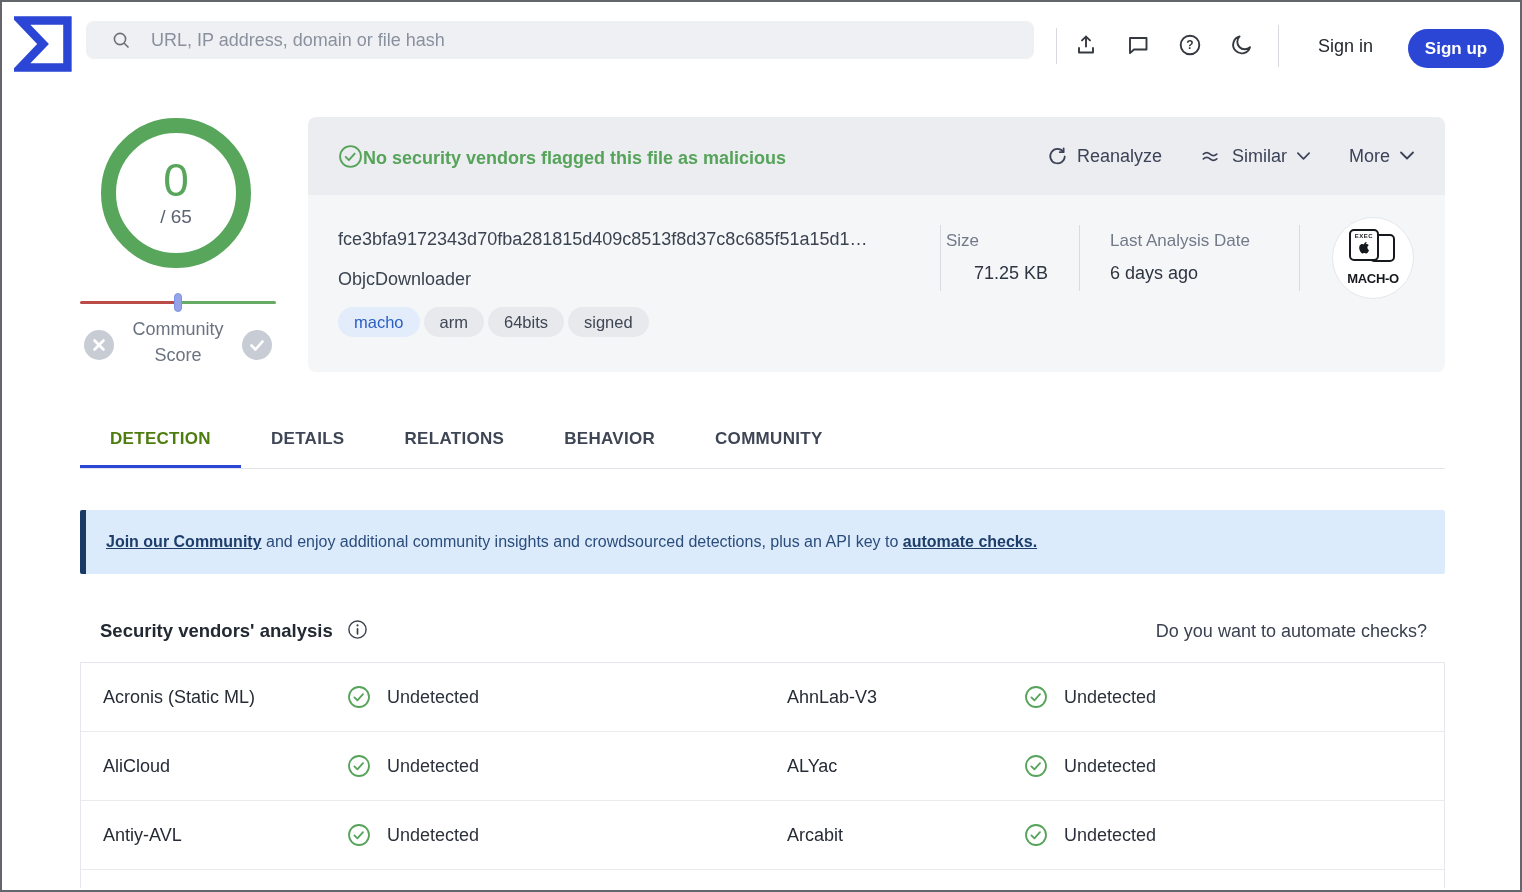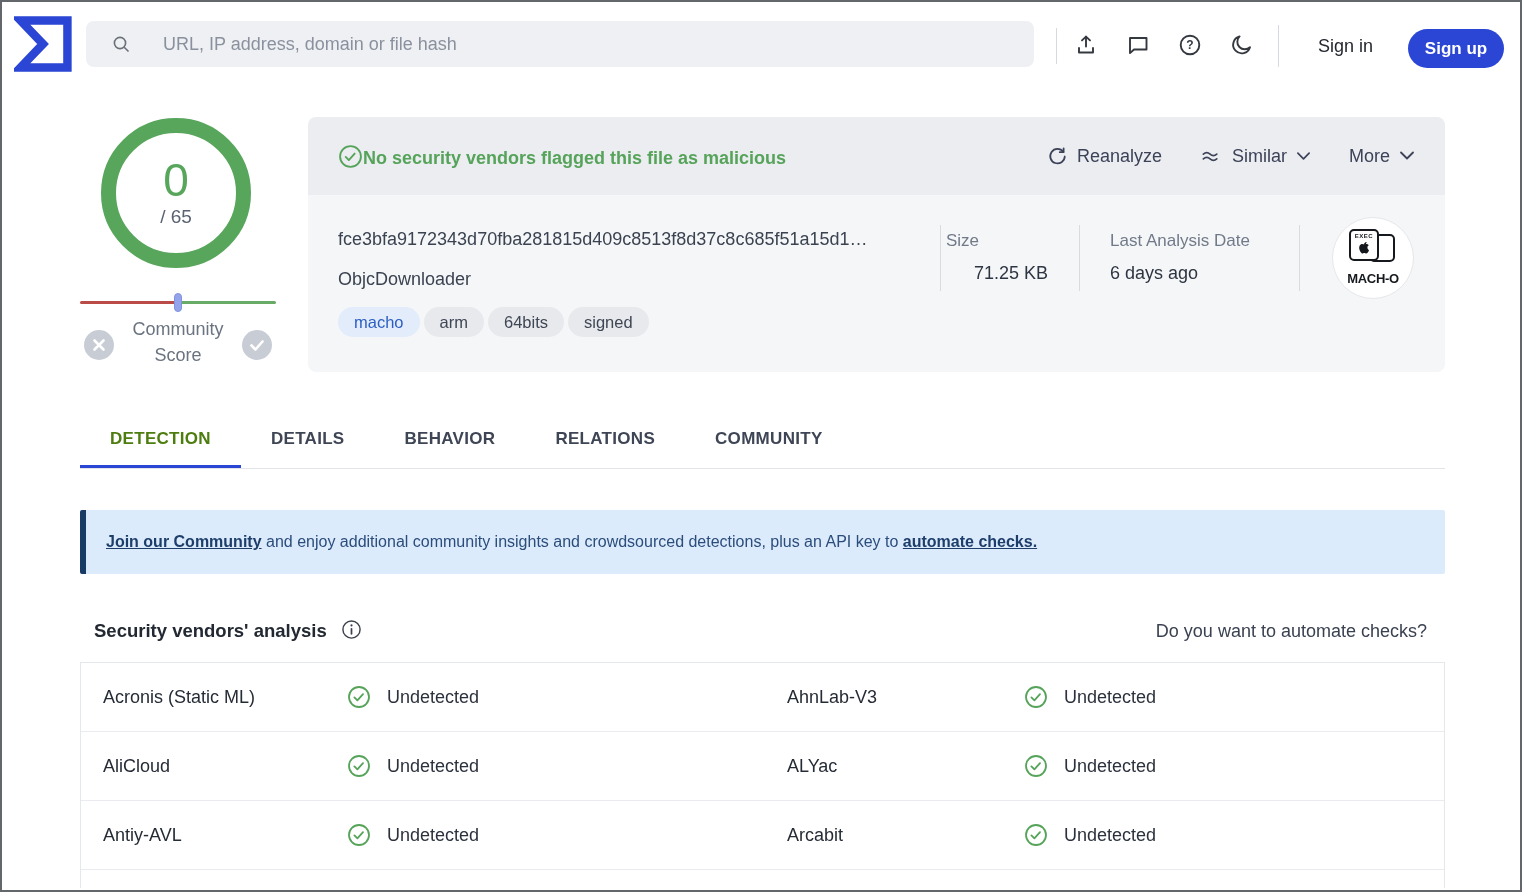--- a/index.html
+++ b/index.html
@@ -5,22 +5,22 @@
   * { margin:0; padding:0; box-sizing:border-box; }
   html,body { background:#fff; }
   .frame {
     position:relative; width:1522px; height:892px;
     border:2px solid #63666a; background:#fff; overflow:hidden;
     font-family:"Liberation Sans", sans-serif; color:#2f3542;
   }
   
   .logo { position:absolute; left:12px; top:12px; width:60px; height:60px; }
   .search-bar {
-    position:absolute; left:84px; top:19px; width:948px; height:46px;
-    background:#eef0f3; border-radius:8px; display:flex; align-items:center;gap:12px;
+    position:absolute; left:84px; top:19px; width:948px; height:38px;
+    background:#eef0f3; border-radius:8px; display:flex; align-items:center;
   }
   .search-bar svg { margin-left:26px; flex:0 0 auto; }
   .search-bar input {
     flex:1; border:none; outline:none; background:transparent;
     font-family:"Liberation Sans", sans-serif; font-size:18px; color:#3b4351;
     padding-left:20px;
   }
   .search-bar input::placeholder { color:#8a919e; }
   .hdr-divider { position:absolute; width:1px; background:#d6d9de; }
   .hdr-icon { position:absolute; top:31px; width:24px; height:24px; cursor:pointer; }
@@ -107,21 +107,21 @@
     background:#dcebfc; border-left:6px solid #1a3a66; border-radius:2px;
     display:flex; align-items:center; padding-left:20px;
     font-size:16px; color:#2b4d7c;
   }
   .banner a { color:#1d3e6b; font-weight:bold; text-decoration:underline; cursor:pointer; }
   
   .section-head {
     position:absolute; left:78px; top:600px; width:1365px; height:58px;
     display:flex; align-items:center;
   }
-  .section-title { font-size:18.5px; font-weight:bold; color:#232932; margin-left:14px;text-align:right; }
+  .section-title { font-size:18.5px; font-weight:bold; color:#232932; margin-left:20px;text-align:right; }
   .info-icon { margin-left:14px; cursor:pointer; }
   .automate-q { margin-left:auto; margin-right:18px; font-size:18px; color:#3a4150; }
   
   .vtable {
     position:absolute; left:78px; top:660px; width:1365px; height:226px;
     border:1px solid #e4e7eb; border-bottom:none; overflow:hidden; background:#fff;
   }
   .trow { position:relative; height:69px; border-bottom:1px solid #e9ebee; }
   .vname { position:absolute; top:24px; font-size:18px; color:#262c36; }
   .vres  { position:absolute; top:22px; display:flex; align-items:center; gap:16px;
@@ -273,22 +273,22 @@
           </svg>
         </div>
         <div class="tb-label">MACH-O</div>
       </div>
     </div>
   </div>
 
   <div class="tabs-bar">
     <div class="tab active">DETECTION</div>
     <div class="tab">DETAILS</div>
+    <div class="tab">RELATIONS</div>
     <div class="tab">BEHAVIOR</div>
-    <div class="tab">RELATIONS</div>
     <div class="tab">COMMUNITY</div>
   </div>
 
   <div class="banner">
     <span>
       <a>Join our Community</a><span> and enjoy additional community insights and crowdsourced detections, plus an API key to </span><a>automate checks.</a>
     </span>
   </div>
 
   <div class="section-head">

